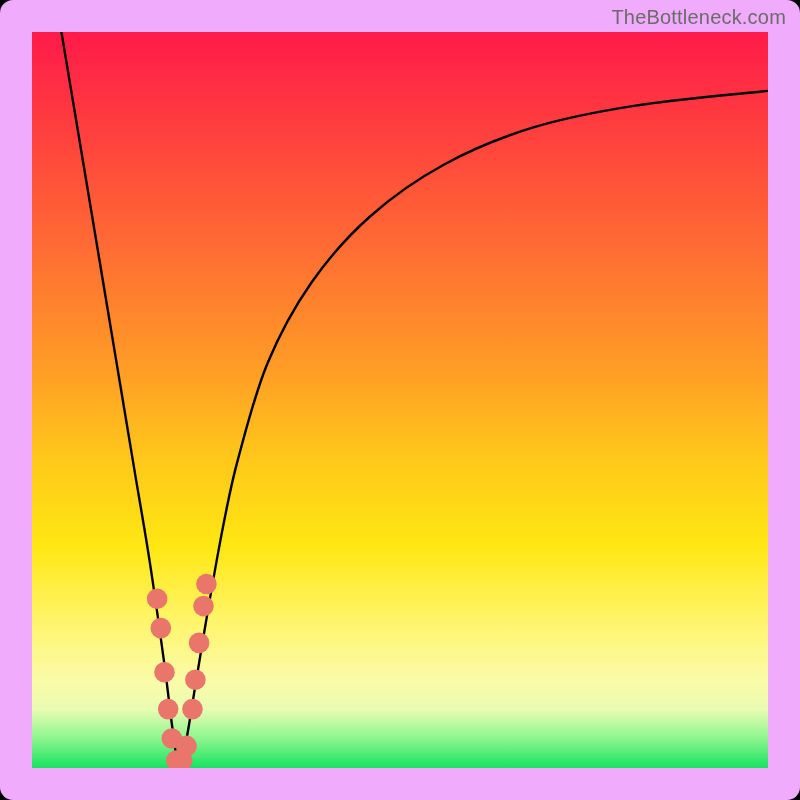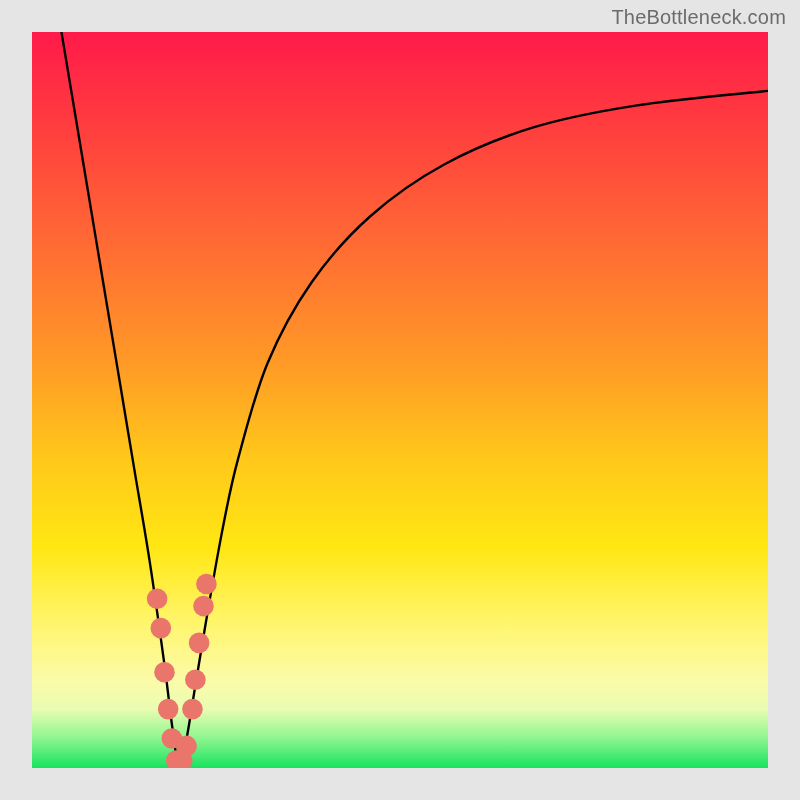--- a/index.html
+++ b/index.html
@@ -7,21 +7,22 @@
     padding: 0;
     width: 800px;
     height: 800px;
     background: #000;
     overflow: hidden;
     font-family: Arial, Helvetica, sans-serif;
   }
   .frame {
     position: absolute;
     inset: 0;
-    background: #e5e5e5;
+    background: #f0abfc;
+    border-radius: 13px;
   }
   .plot-wrap {
     position: absolute;
     left: 32px;
     top: 32px;
     width: 736px;
     height: 736px;
   }
   .gradient {
     position: absolute;

